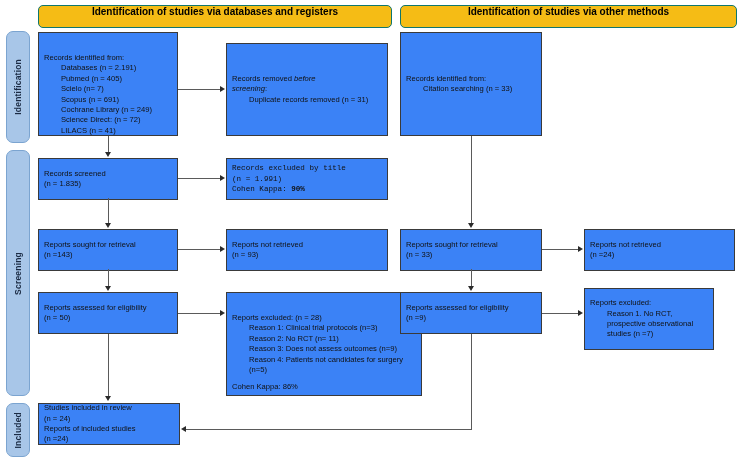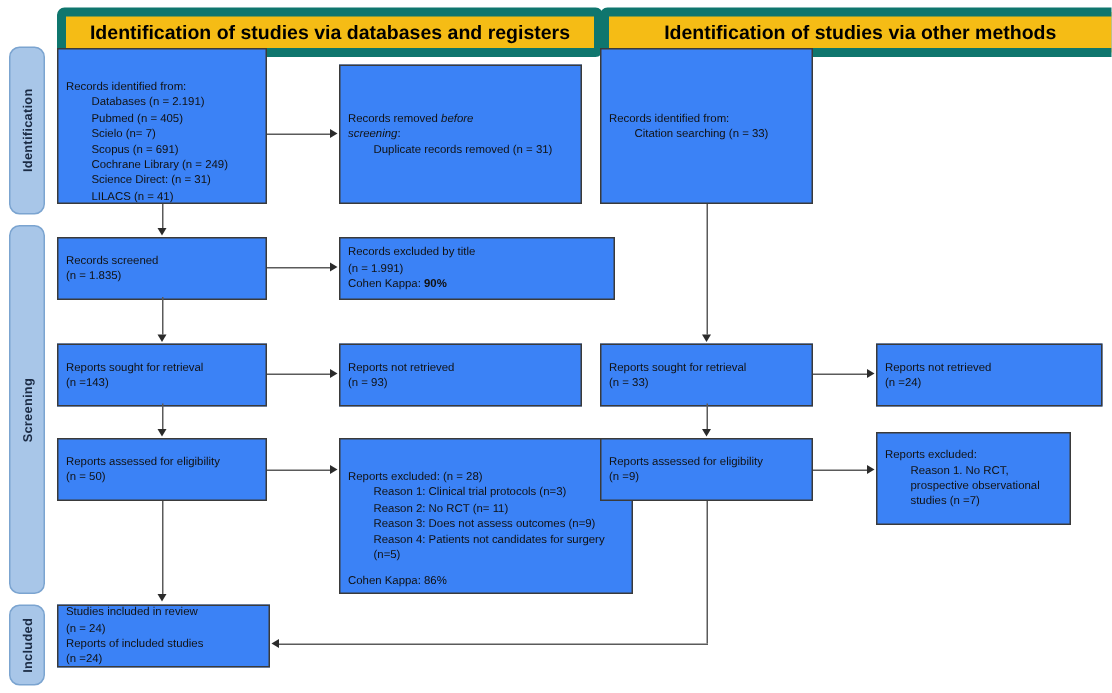--- a/index.html
+++ b/index.html
@@ -26,24 +26,24 @@
     font-weight:bold;
     color:#1b2b44;
     letter-spacing:.2px;
     white-space:nowrap;
   }
 
   
   .colhead{
     position:absolute;
     background:#f5bc15;
-    border:6px solid #0f766e;
+    border:1px solid #0f766e;
     border-radius:5px;
-    display:flex;align-items:center;justify-content:center;
-    font-size:13px;font-weight:bold;color:#000;
+    display:flex;justify-content:center;
+    font-size:10px;font-weight:bold;color:#000;
     text-align:center;
   }
 
   
   .box{
     position:absolute;
     background:#3b82f6;
     border:1px solid #3a3a3a;
     box-sizing:border-box;
     padding:20px 5px;
@@ -90,41 +90,41 @@
     <span>Identification of studies via other methods</span>
   </div>
 
   <div class="box" style="left:38px;top:32px;width:140px;height:104px;">
     <div class="ln">Records identified from:</div>
     <div class="ind2 ln">Databases (n = 2.191)</div>
     <div class="ind2 ln">Pubmed (n = 405)</div>
     <div class="ind2 ln">Scielo (n= 7)</div>
     <div class="ind2 ln">Scopus (n = 691)</div>
     <div class="ind2 ln">Cochrane Library (n = 249)</div>
-    <div class="ind2 ln">Science Direct: (n = 31)</div>
+    <div class="ind2 ln">Science Direct: (n = 72)</div>
     <div class="ind2 ln">LILACS (n = 41)</div>
     <div class="ind2 ln">Web of Science (n=752)</div>
   </div>
 
   <div class="box vcent" style="left:226px;top:43px;width:162px;height:93px;">
     <div>
       <div class="ln"><span>Records removed </span><span class="it">before</span></div>
       <div class="ln"><span class="it">screening</span><span>:</span></div>
       <div class="ind2 ln">Duplicate records removed (n = 31)</div>
     </div>
   </div>
 
   <div class="box vcent" style="left:38px;top:158px;width:140px;height:40px;">
     <div>
       <div class="ln">Records screened</div>
       <div class="ln">(n = 1.835)</div>
     </div>
   </div>
 
-  <div class="box vcent" style="left:226px;top:158px;width:184px;height:40px;">
+  <div class="box vcent" style="left:226px;top:158px;width:162px;height:40px;font-family:Liberation Mono, monospace;">
     <div>
       <div class="ln">Records excluded by title</div>
       <div class="ln">(n = 1.991)</div>
       <div class="ln"><span>Cohen Kappa: </span><span class="bold">90%</span></div>
     </div>
   </div>
 
   <div class="box vcent" style="left:38px;top:229px;width:140px;height:40px;">
     <div>
       <div class="ln">Reports sought for retrieval</div>

